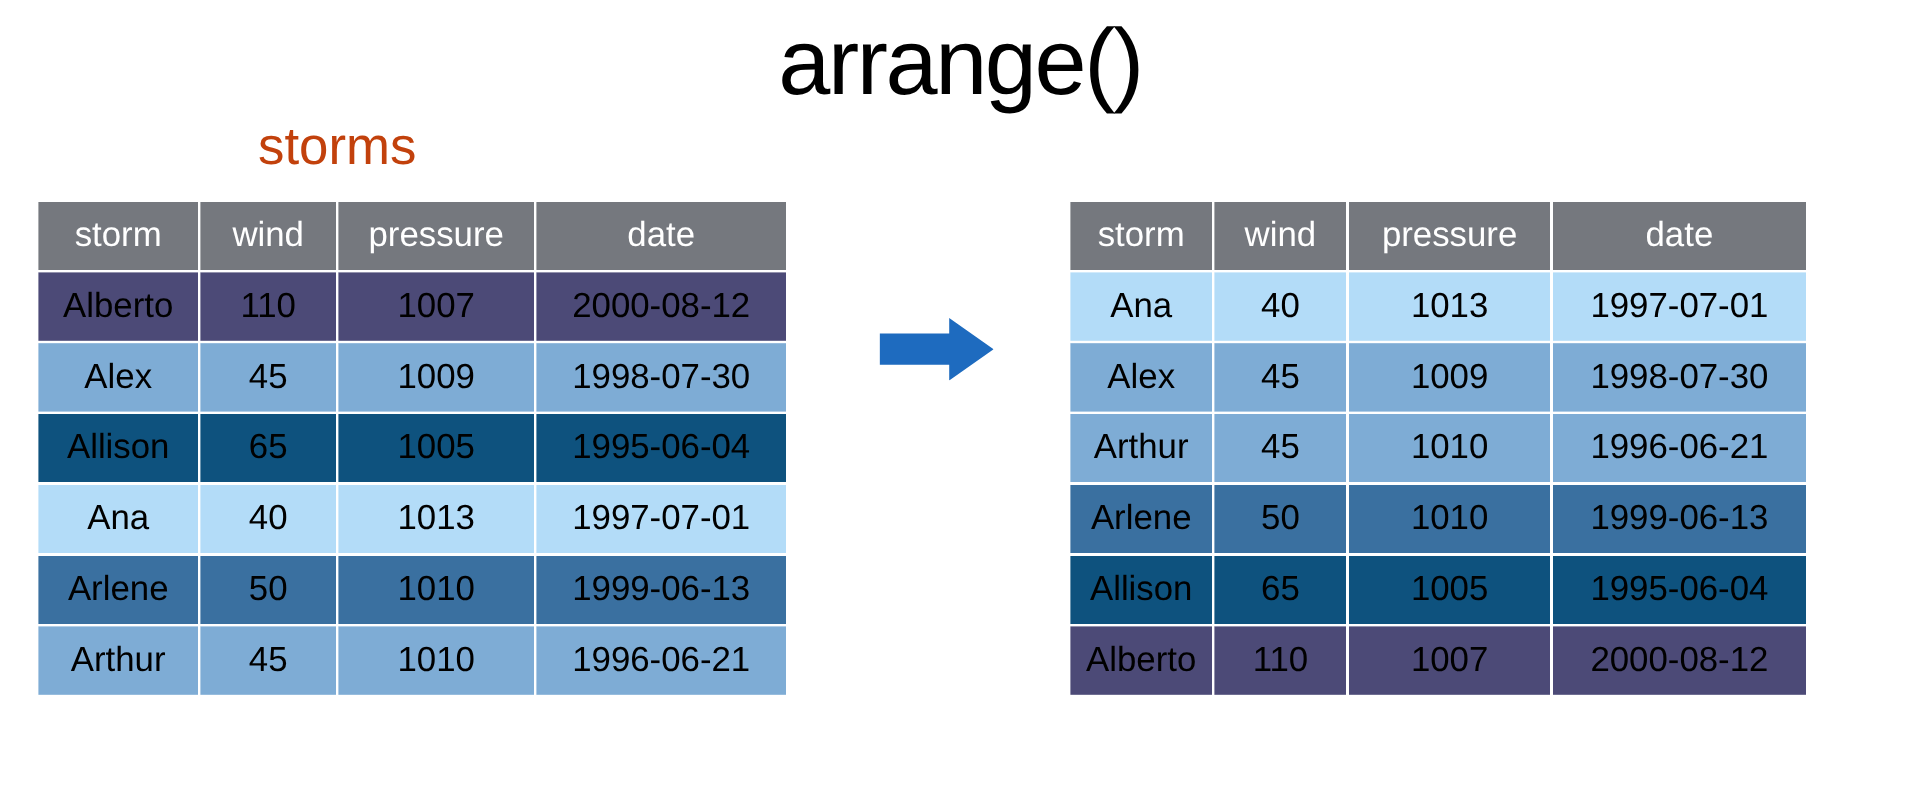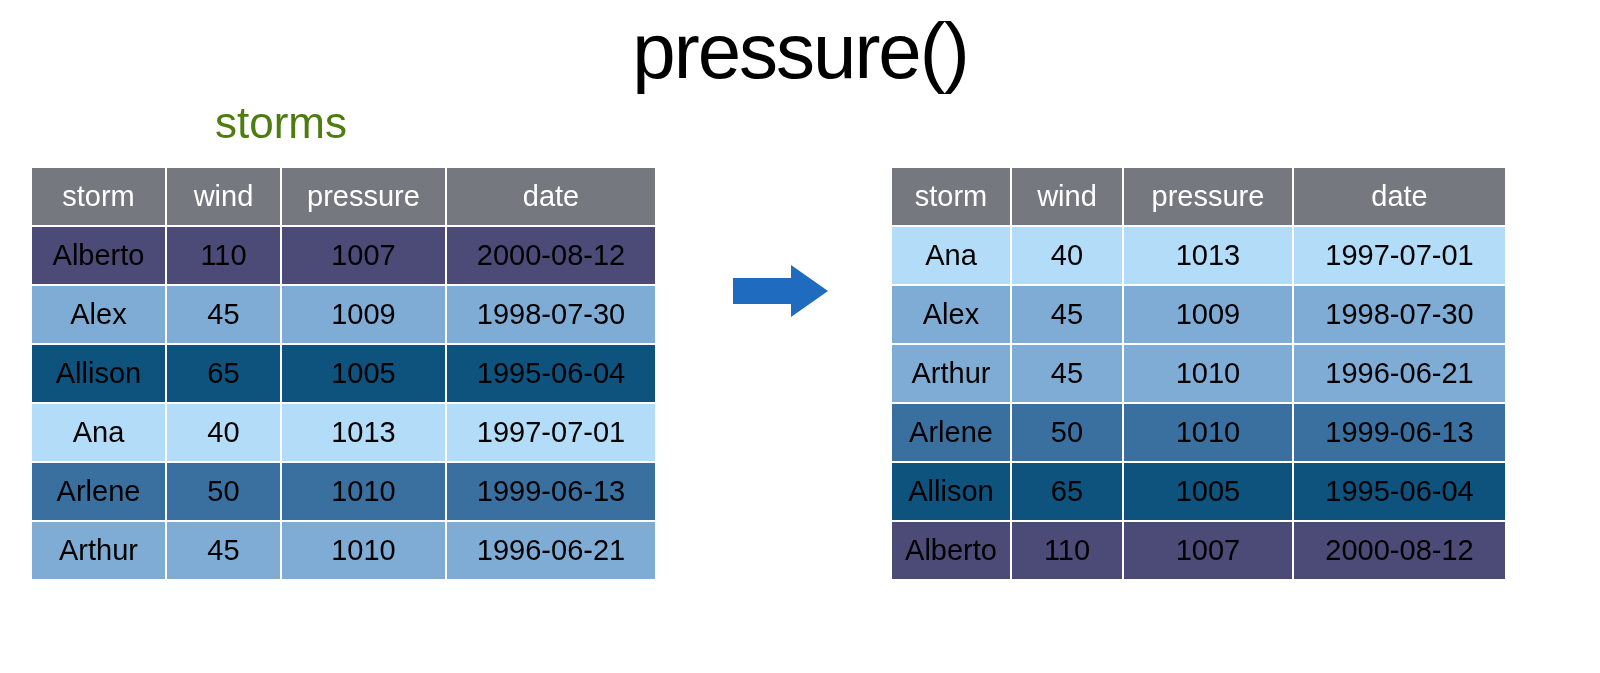--- a/index.html
+++ b/index.html
@@ -24,21 +24,21 @@
     font-weight: 400;
     letter-spacing: -2px;
     color: #000000;
   }
   .storms-label {
     position: absolute;
     left: 215px;
     top: 98px;
     font-size: 44px;
     font-weight: 400;
-    color: #4d7c0f;
+    color: #c2410c;
   }
   table.storms {
     position: absolute;
     top: 166px;
     border-collapse: collapse;
     table-layout: fixed;
   }
   table.table-before { left: 30px;  width: 625px; }
   table.table-after  { left: 890px; width: 615px; }
   table.storms th,
@@ -64,21 +64,21 @@
     position: absolute;
     left: 733px;
     top: 265px;
     width: 95px;
     height: 52px;
   }
 </style>
 </head>
 <body>
 
-<div class="title">pressure()</div>
+<div class="title">arrange()</div>
 
 <div class="storms-label">storms</div>
 
 <table class="storms table-before">
   <colgroup>
     <col style="width:135px">
     <col style="width:115px">
     <col style="width:165px">
     <col style="width:210px">
   </colgroup>

